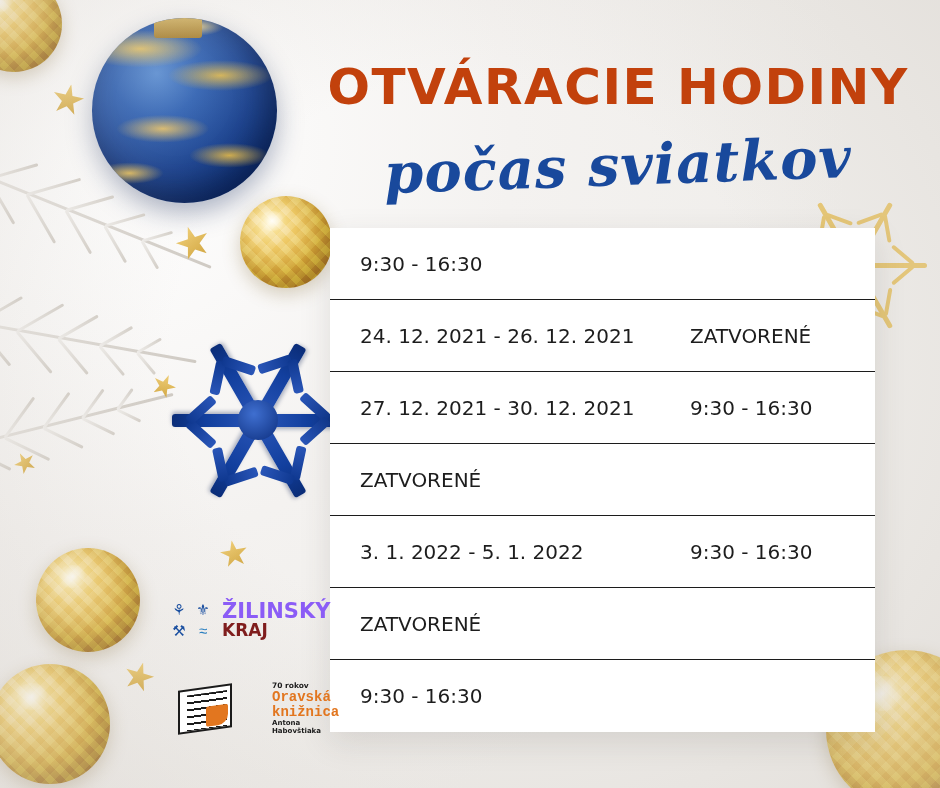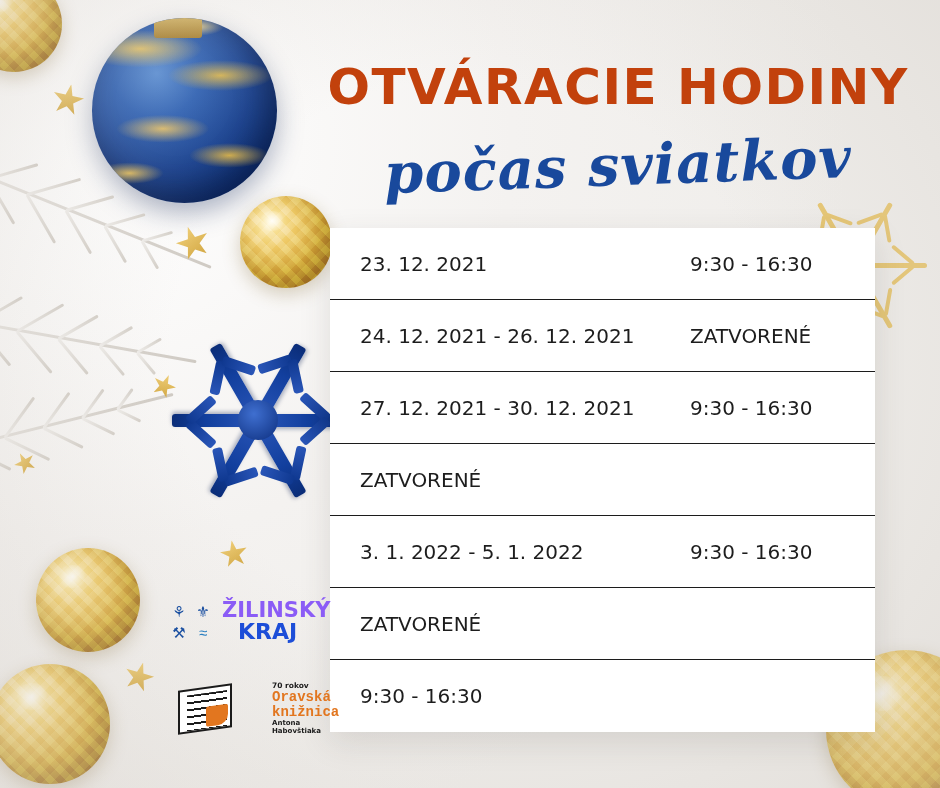--- a/index.html
+++ b/index.html
@@ -244,21 +244,21 @@
     color: #1a4fa0;
   }
   .logo-zk .marks div:nth-child(3) { color: #1a4fa0; }
   .logo-zk .marks div:nth-child(4) { color: #2a7fc0; }
   .logo-zk .words {
     line-height: 1.02;
     font-family: "DejaVu Sans", sans-serif;
     font-weight: 700;
   }
   .logo-zk .words .l1 { font-size: 21px; color: #8b5cf6; }
-  .logo-zk .words .l2 { font-size: 22px; color: #1d4ed8; margin-left: 16px; }
+  .logo-zk .words .l2 { font-size: 17px; color: #7f1d1d; }
 
   .logo-ok {
     position: absolute;
     left: 178px; top: 682px;
     display: flex; align-items: center; gap: 8px;
   }
   .logo-ok .book {
     width: 54px; height: 44px;
     background:
       linear-gradient(180deg, #ffffff 0%, #ffffff 100%);
@@ -379,21 +379,20 @@
   <div class="star" style="left:124px; top:662px; width:30px; height:30px; transform: rotate(16deg);"></div>
   <div class="star" style="left:14px;  top:452px; width:22px; height:22px; transform: rotate(-28deg);"></div>
 
   <div class="vignette"></div>
 
   <div class="title">OTVÁRACIE HODINY</div>
   <div class="subtitle">počas sviatkov</div>
 
   <div class="card">
     <div class="row">
-      <div class="date">23. 12. 2021</div>
       <div class="hours">9:30 - 16:30</div>
     </div>
     <div class="row">
       <div class="date">24. 12. 2021 - 26. 12. 2021</div>
       <div class="hours">ZATVORENÉ</div>
     </div>
     <div class="row">
       <div class="date">27. 12. 2021 - 30. 12. 2021</div>
       <div class="hours">9:30 - 16:30</div>
     </div>

